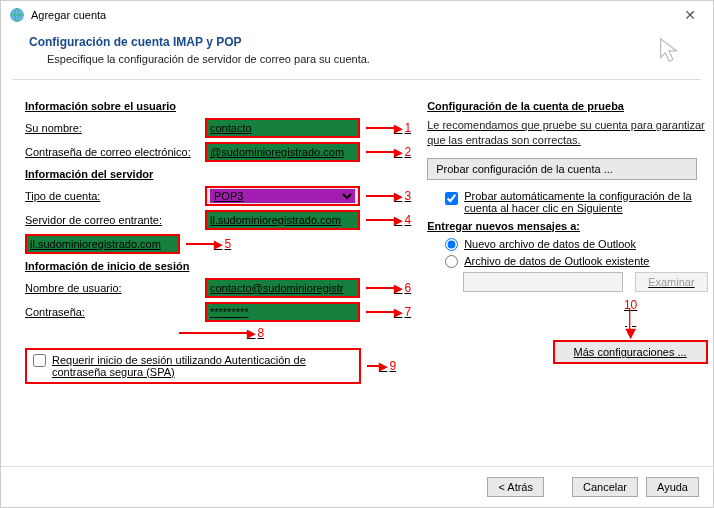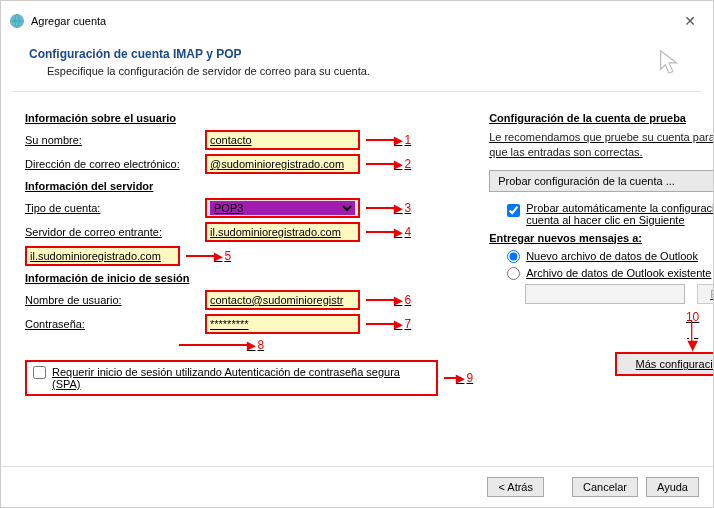--- a/index.html
+++ b/index.html
@@ -10,21 +10,21 @@
     color: #000;
     width: 714px;
     height: 508px;
     border: 1px solid #ccc;
     position: relative;
     overflow: hidden;
   }
   .titlebar {
     display: flex;
     align-items: center;
-    padding: 20px 8px;
+    padding: 8px 8px;
     height: 28px;
   }
   .titlebar .globe {
     width: 16px; height: 16px;
     margin-right: 6px;
     display:inline-flex; align-items:center; justify-content:center;
   }
   .titlebar .close {
     margin-left: auto;
     width: 30px; text-align: center;
@@ -53,21 +53,21 @@
     align-items: center;
     margin: 4px 0;
     position: relative;
   }
   .row label.lbl { width: 180px; }
   .row .field {
     border: 2px solid #e00;
     padding: 0 3px;
     height: 20px;
     width: 155px;
-    background: #fef9c3;
+    background: #15803d;
     display:flex; align-items:center;
   }
   .row .field input, .row .field select {
     border: none; outline: none;
     width: 100%; font-size: 11px;
     background: transparent;
   }
   .row .field.sel { background:#e5e5e5; }
   .row .field.sel select { background:#a21caf; }
   .arrow {
@@ -81,21 +81,21 @@
   .num { color:#e00; font-size:12px; margin-left:2px; }
   .chkline { display:flex; align-items:flex-start; gap:6px; margin:4px 0; }
   .chkline input { margin-top:2px; }
   .chkbox-red {
     border:2px solid #e00; padding:2px 6px 2px 4px;
     display:inline-flex; align-items:center; gap:4px;
   }
   .chkbox-red-multi {
     border:2px solid #e00; padding:4px 6px;
     display:flex; align-items:flex-start; gap:6px;
-    width: 413px;
+    width: 336px;
   }
   .btn {
     border:1px solid #aaa; background:#e9e9e9;
     padding:3px 10px; font-size:11px;
     cursor:pointer;
   }
   .btn-wide { width: 270px; text-align:left; padding:4px 8px;}
   .btn-more {
     border:2px solid #e00; background:#e9e9e9;
     padding:4px 10px; font-size:11px; cursor:pointer;
@@ -166,21 +166,21 @@
           <input value="contacto" style="">
         </div>
       <span class="arrow">
           <span class="shaft"></span>
           <span class="head">▶</span>
         </span>
       <span class="num">1</span>
     </div>
 
     <div class="row">
-      <label class="lbl">Dirección de correo electrónico:</label>
+      <label class="lbl">Contraseña de correo electrónico:</label>
       <div class="field">
           <input value="@sudominioregistrado.com" style="">
         </div>
       <span class="arrow">
           <span class="shaft"></span>
           <span class="head">▶</span>
         </span>
       <span class="num">2</span>
     </div>
 

